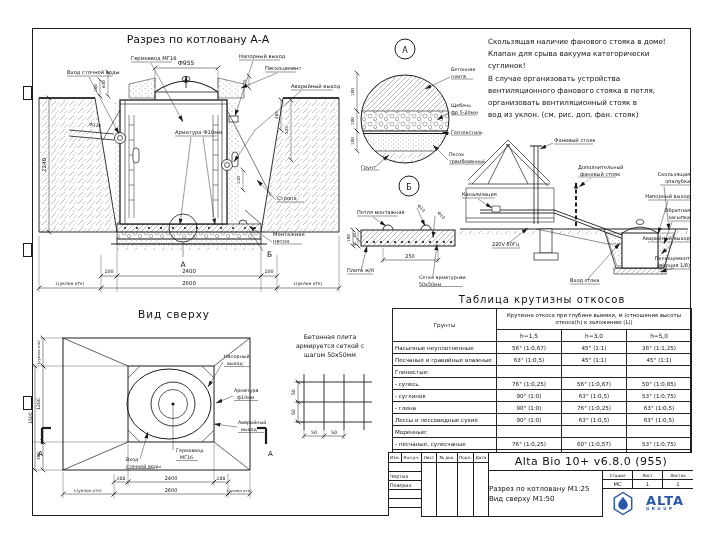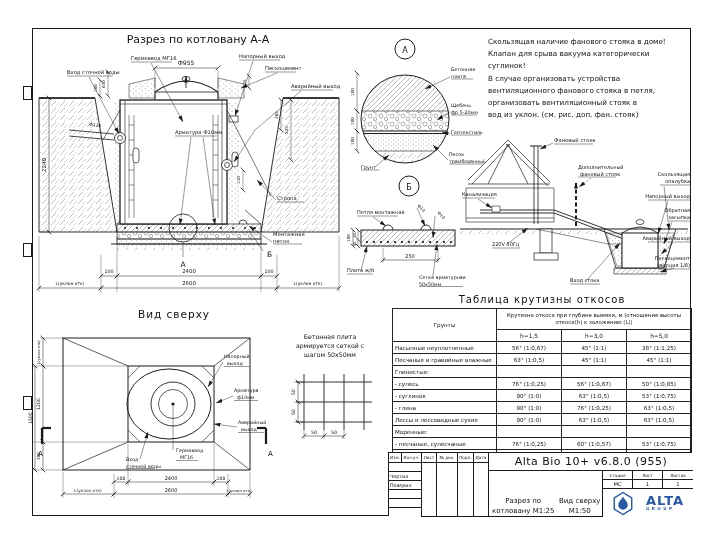--- a/index.html
+++ b/index.html
@@ -17,21 +17,21 @@
   table.slope td.c{text-align:center;}
   table.slope td.grp{font-size:5.4px;text-align:center;height:20px;white-space:normal;line-height:7.5px;}
   table.slope td.hd{text-align:center;font-size:5.8px;}
   .tb{left:388px;top:452px;width:304px;height:64px;border-left:1.3px solid #1c1c1c;border-top:1.3px solid #1c1c1c;box-sizing:border-box;background:#fff;}
   .tb *{box-sizing:border-box;}
   .tb .cell{position:absolute;border-right:0.8px solid #1c1c1c;border-bottom:0.8px solid #1c1c1c;overflow:hidden;}
   .tb .lab{display:flex;align-items:center;justify-content:center;}
   .rev-h{font-size:4.2px;}
   .rev-r{font-size:4.8px;padding-left:1px;display:flex;align-items:center;}
   .prod{font-size:11px;display:flex;align-items:center;justify-content:center;letter-spacing:0.5px;text-align:right;}
-  .desc{font-size:7px;text-align:center;display:flex;flex-direction:row;align-items:flex-end;justify-content:center;line-height:10px;}
+  .desc{font-size:7px;text-align:center;display:flex;flex-direction:column;align-items:flex-start;justify-content:center;line-height:10px;}
   .stg-h{font-size:4.2px;}
   .stg-v{font-size:5.2px;}
   .logo{display:flex;align-items:center;justify-content:center;gap:12px;}
   .brand{font-size:13px;font-weight:bold;letter-spacing:1px;line-height:11px;}
   .brand-sub{font-size:4px;letter-spacing:2.5px;font-weight:bold;}
 </style>
 </head>
 <body>
 
 <svg width="0" height="0" class="abs" aria-hidden="true">

